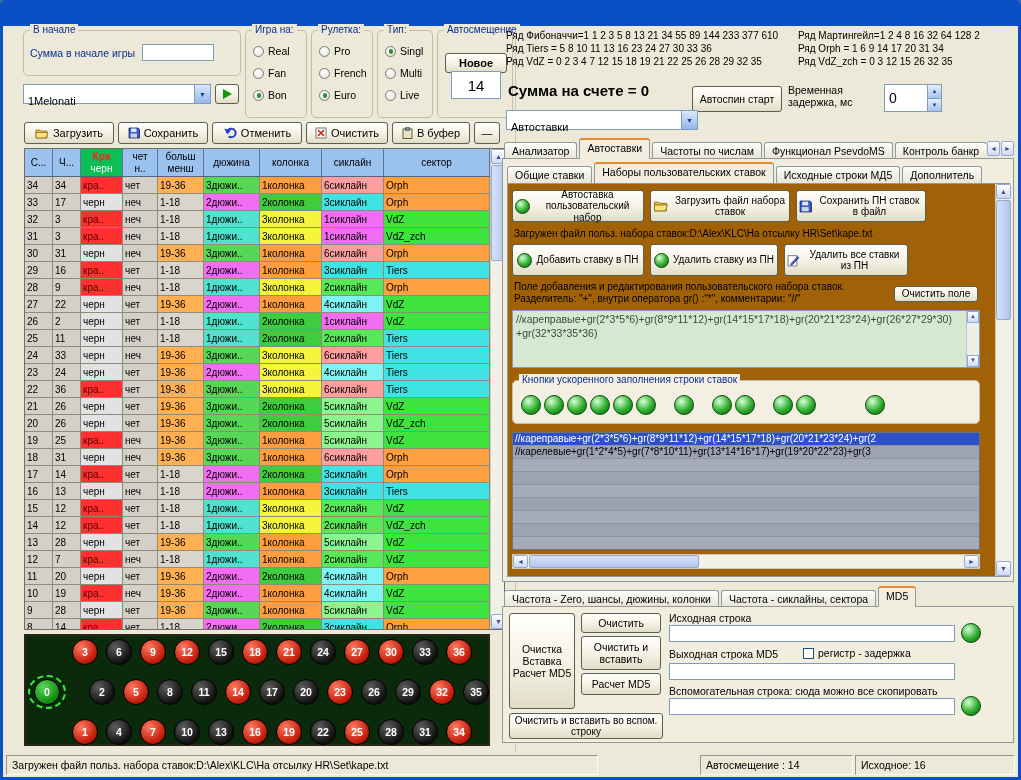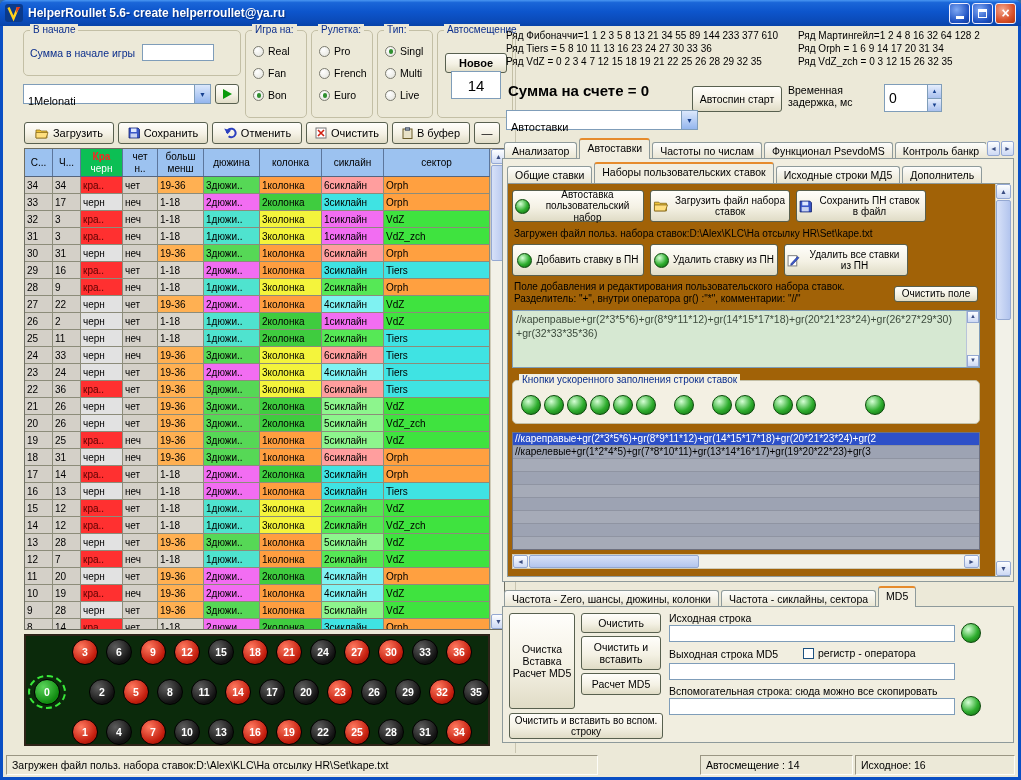--- a/index.html
+++ b/index.html
@@ -83,37 +83,20 @@
 .cbx i{width:11px;height:11px;border:1px solid #1c5180;background:#fff;flex:0 0 auto;}
 .statusbar{position:absolute;left:0;top:727px;width:1015px;height:24px;}
 .scell{position:absolute;top:2px;height:20px;border:1px solid;border-color:#9a9683 #fdfdf8 #fdfdf8 #9a9683;font-size:10.5px;display:flex;align-items:center;padding:0 5px;background:#ece9d8;white-space:nowrap;overflow:hidden;}
 .mdlbl{position:absolute;font-size:10.5px;color:#000;white-space:nowrap;}
 .prelines{white-space:pre-line;}
 </style>
 </head>
 <body>
 
 <div class="window">
-  <div class="titlebar">
-    <span class="appicon">
-      <svg width="18" height="18" viewBox="0 0 18 18">
-          <rect width="18" height="18" rx="3" fill="#0a3a8c"></rect>
-          <path d="M3.5 3.5 L8.5 14.5 L13 3.5" stroke="#ffd21e" stroke-width="2.4" fill="none"></path>
-          <path d="M11.5 3 h4 l-4.5 6 z" fill="#e23a20"></path>
-        </svg>
-    </span>
-    <span class="ttext">HelperRoullet 5.6- create helperroullet@ya.ru</span>
-    <span class="wbtn mm">
-        <i class="mni"></i>
-      </span>
-    <span class="wbtn mm">
-        <i class="mxi"></i>
-      </span>
-    <span class="wbtn cl">×</span>
-  </div>
 
   <div class="content">
 
     <div class="left-pane">
 
       <div class="grp" style="left:4px;top:4px;width:218px;height:46px">
         <span class="lg">В начале</span>
         <span class="lbl navy" style="left:6px;top:16px">Сумма в начале игры</span>
         <div class="inp" style="left:118px;top:13px;width:72px;height:17px">
             <span></span>
@@ -795,21 +778,21 @@
 
         <div class="mdlbl" style="left:166px;top:5px">Исходная строка</div>
         <div class="inp" style="left:166px;top:18px;width:286px;height:17px">
             <span></span>
           </div>
         <span class="ball" style="position:absolute;left:458px;top:16px;width:20px;height:20px"></span>
 
         <div class="mdlbl" style="left:166px;top:41px">Выходная строка MD5</div>
         <div class="cbx" style="left:300px;top:40px">
             <i></i>
-            <span>регистр - оператора</span>
+            <span>регистр - задержка</span>
           </div>
         <div class="inp" style="left:166px;top:56px;width:286px;height:17px">
             <span></span>
           </div>
 
         <div class="mdlbl" style="left:166px;top:78px">Вспомогательная строка: сюда можно все скопировать</div>
         <div class="inp" style="left:166px;top:91px;width:286px;height:17px">
             <span></span>
           </div>
         <span class="ball" style="position:absolute;left:458px;top:89px;width:20px;height:20px"></span>

